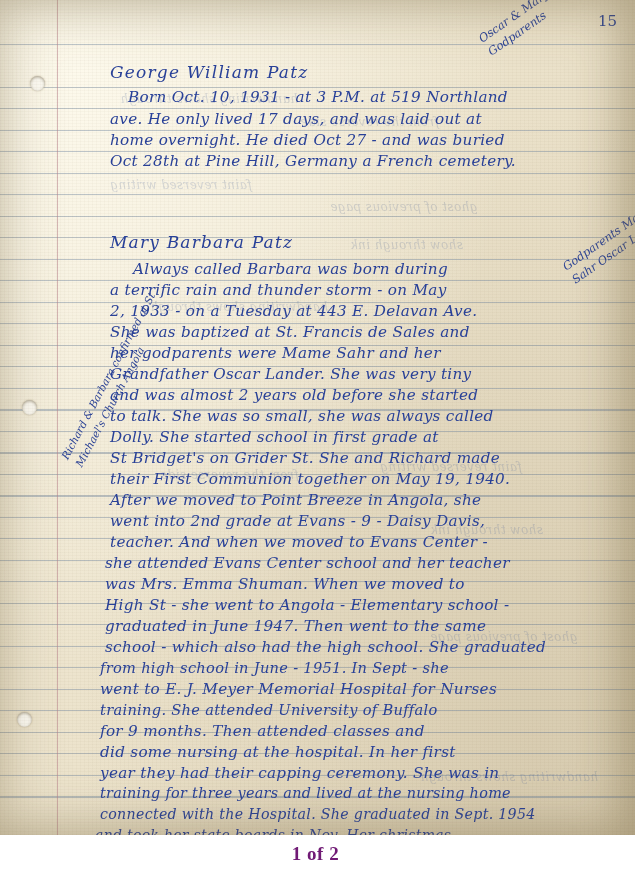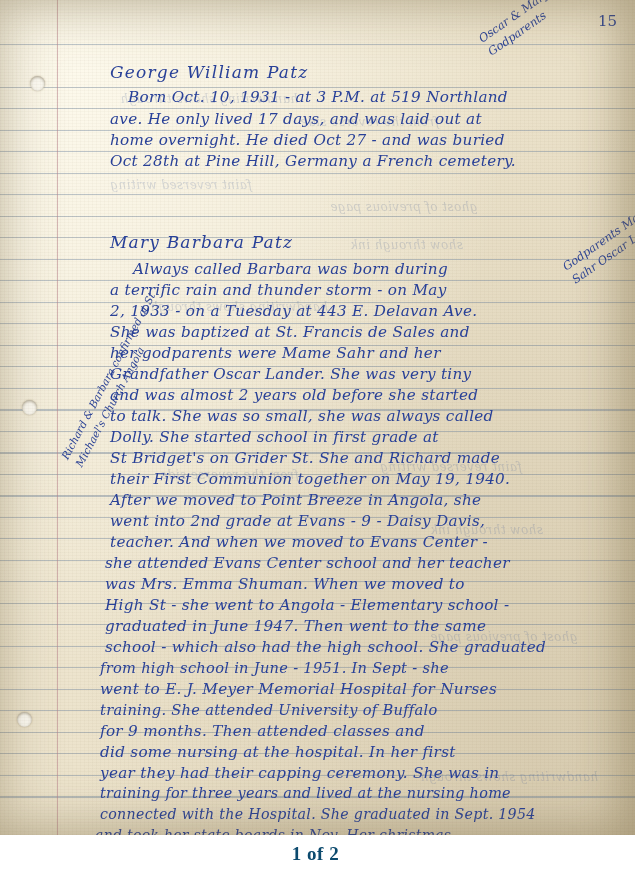--- a/index.html
+++ b/index.html
@@ -124,21 +124,21 @@
   .caption {
     position: absolute;
     left: 0; top: 835px;
     width: 631px; height: 38px;
     display: flex;
     align-items: center;
     justify-content: center;
     font-family: "Liberation Serif", serif;
     font-weight: bold;
     font-size: 19px;
-    color: #0c4a6e;
+    color: #701a75;
     background: #ffffff;
     letter-spacing: 0.5px;
   }
 </style>
 </head>
 <body>
 
 <div class="scan">
 
   <div class="rules"></div>

